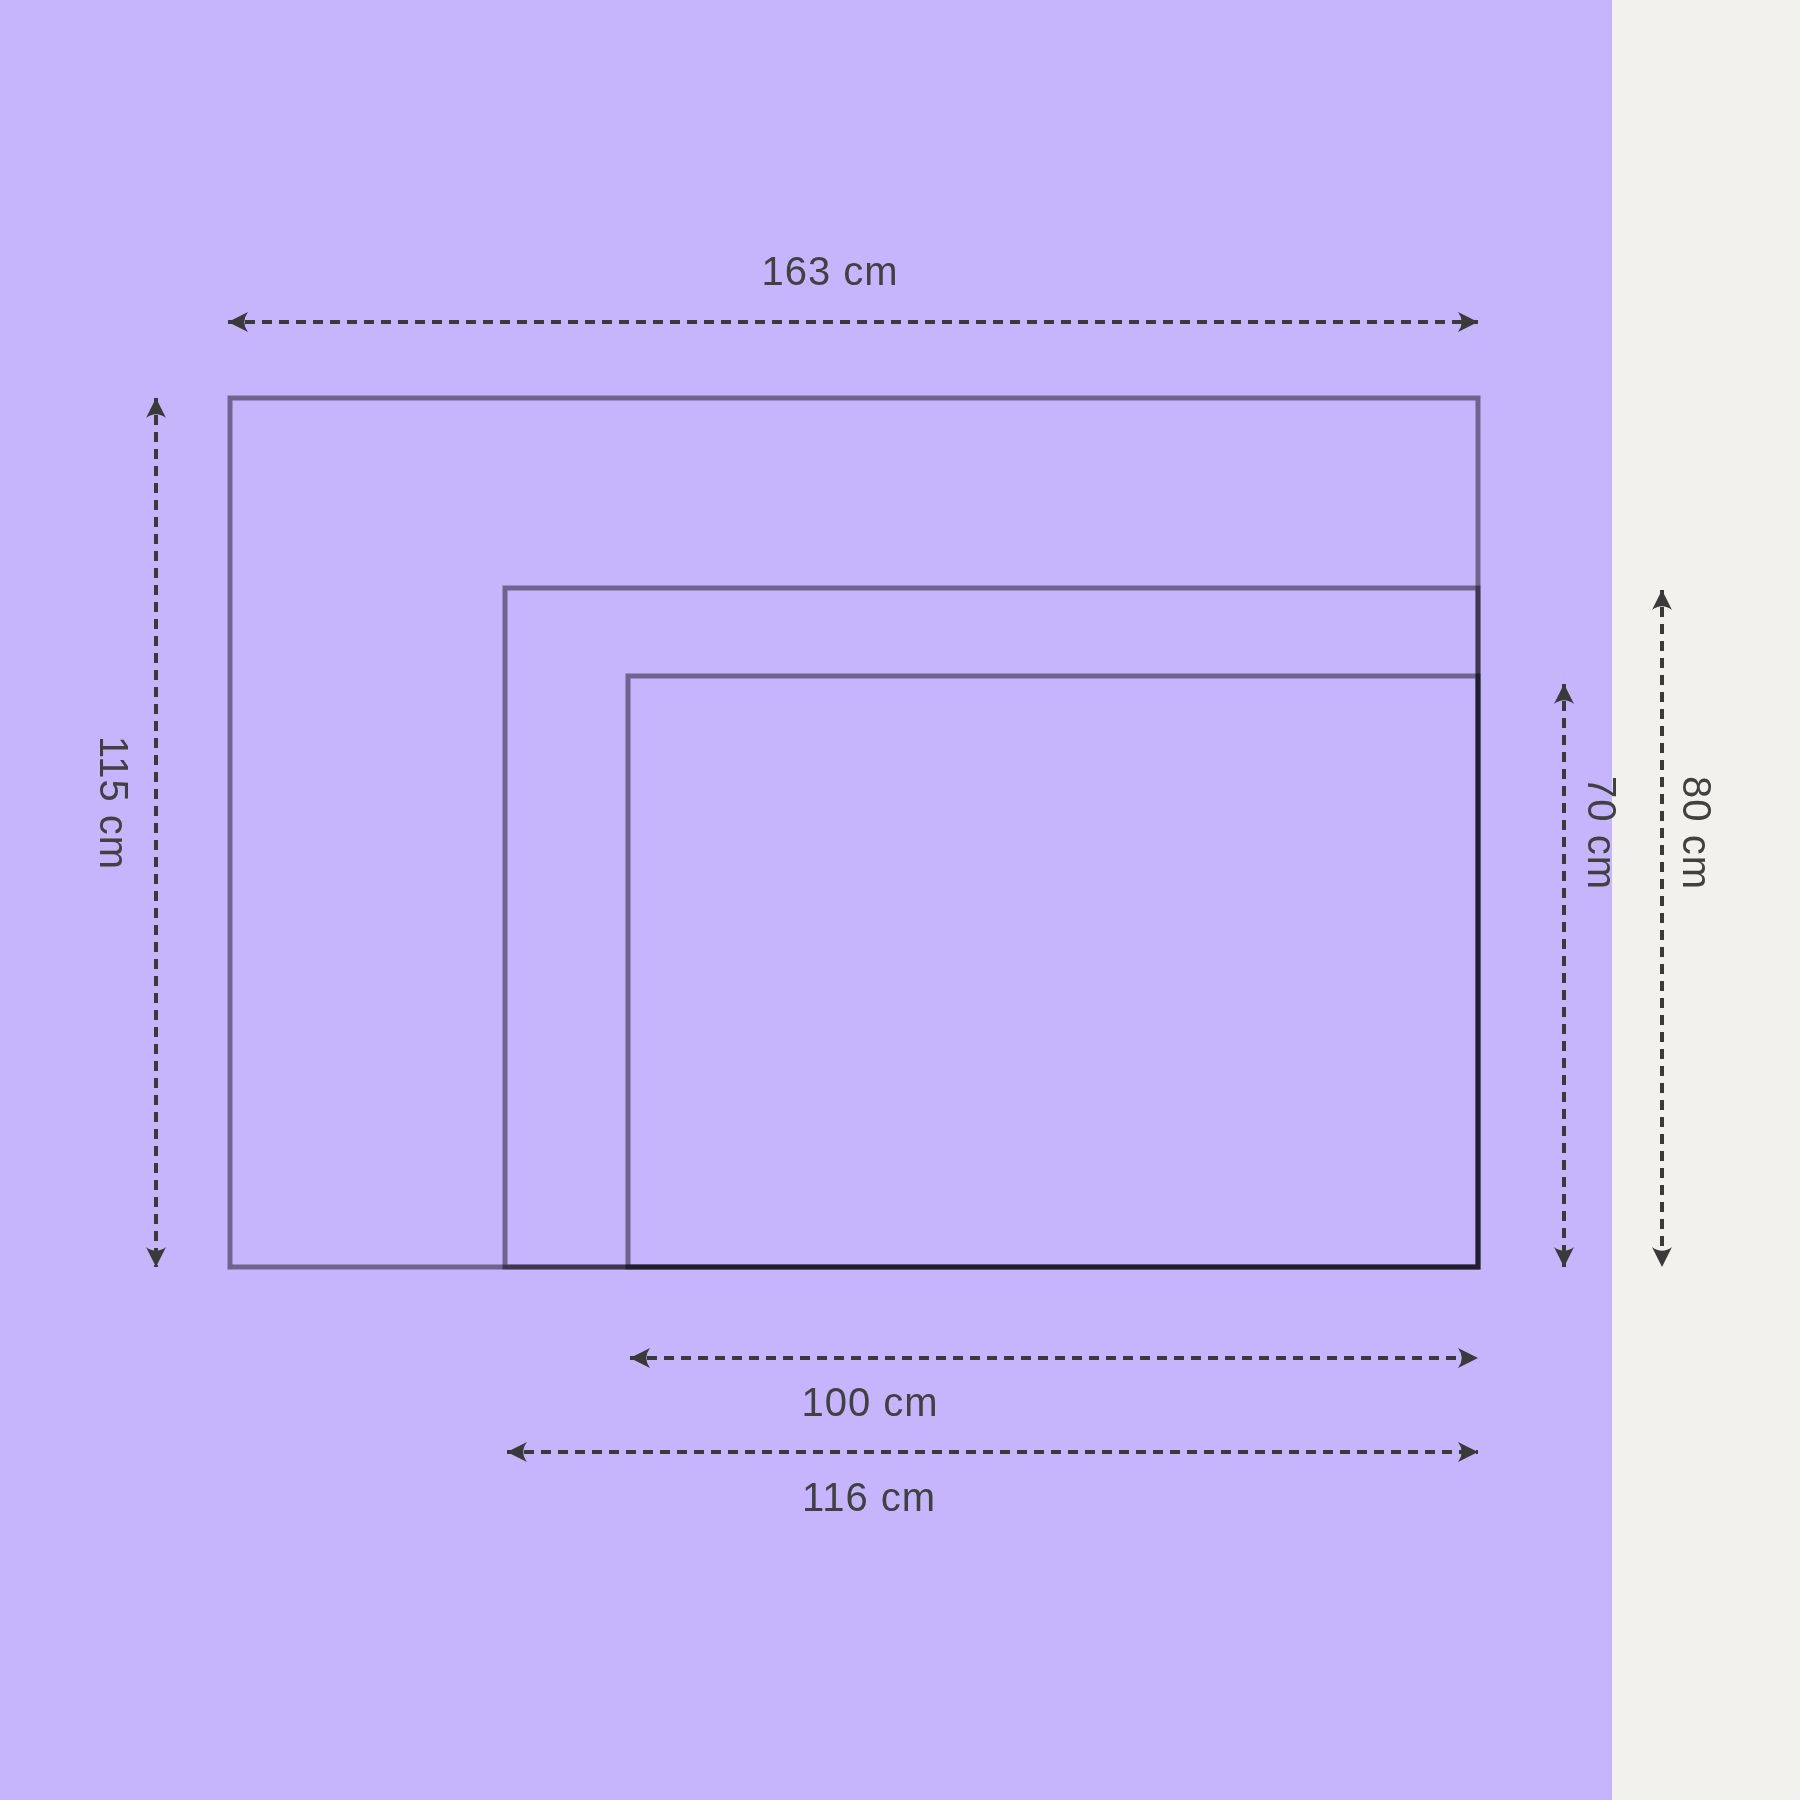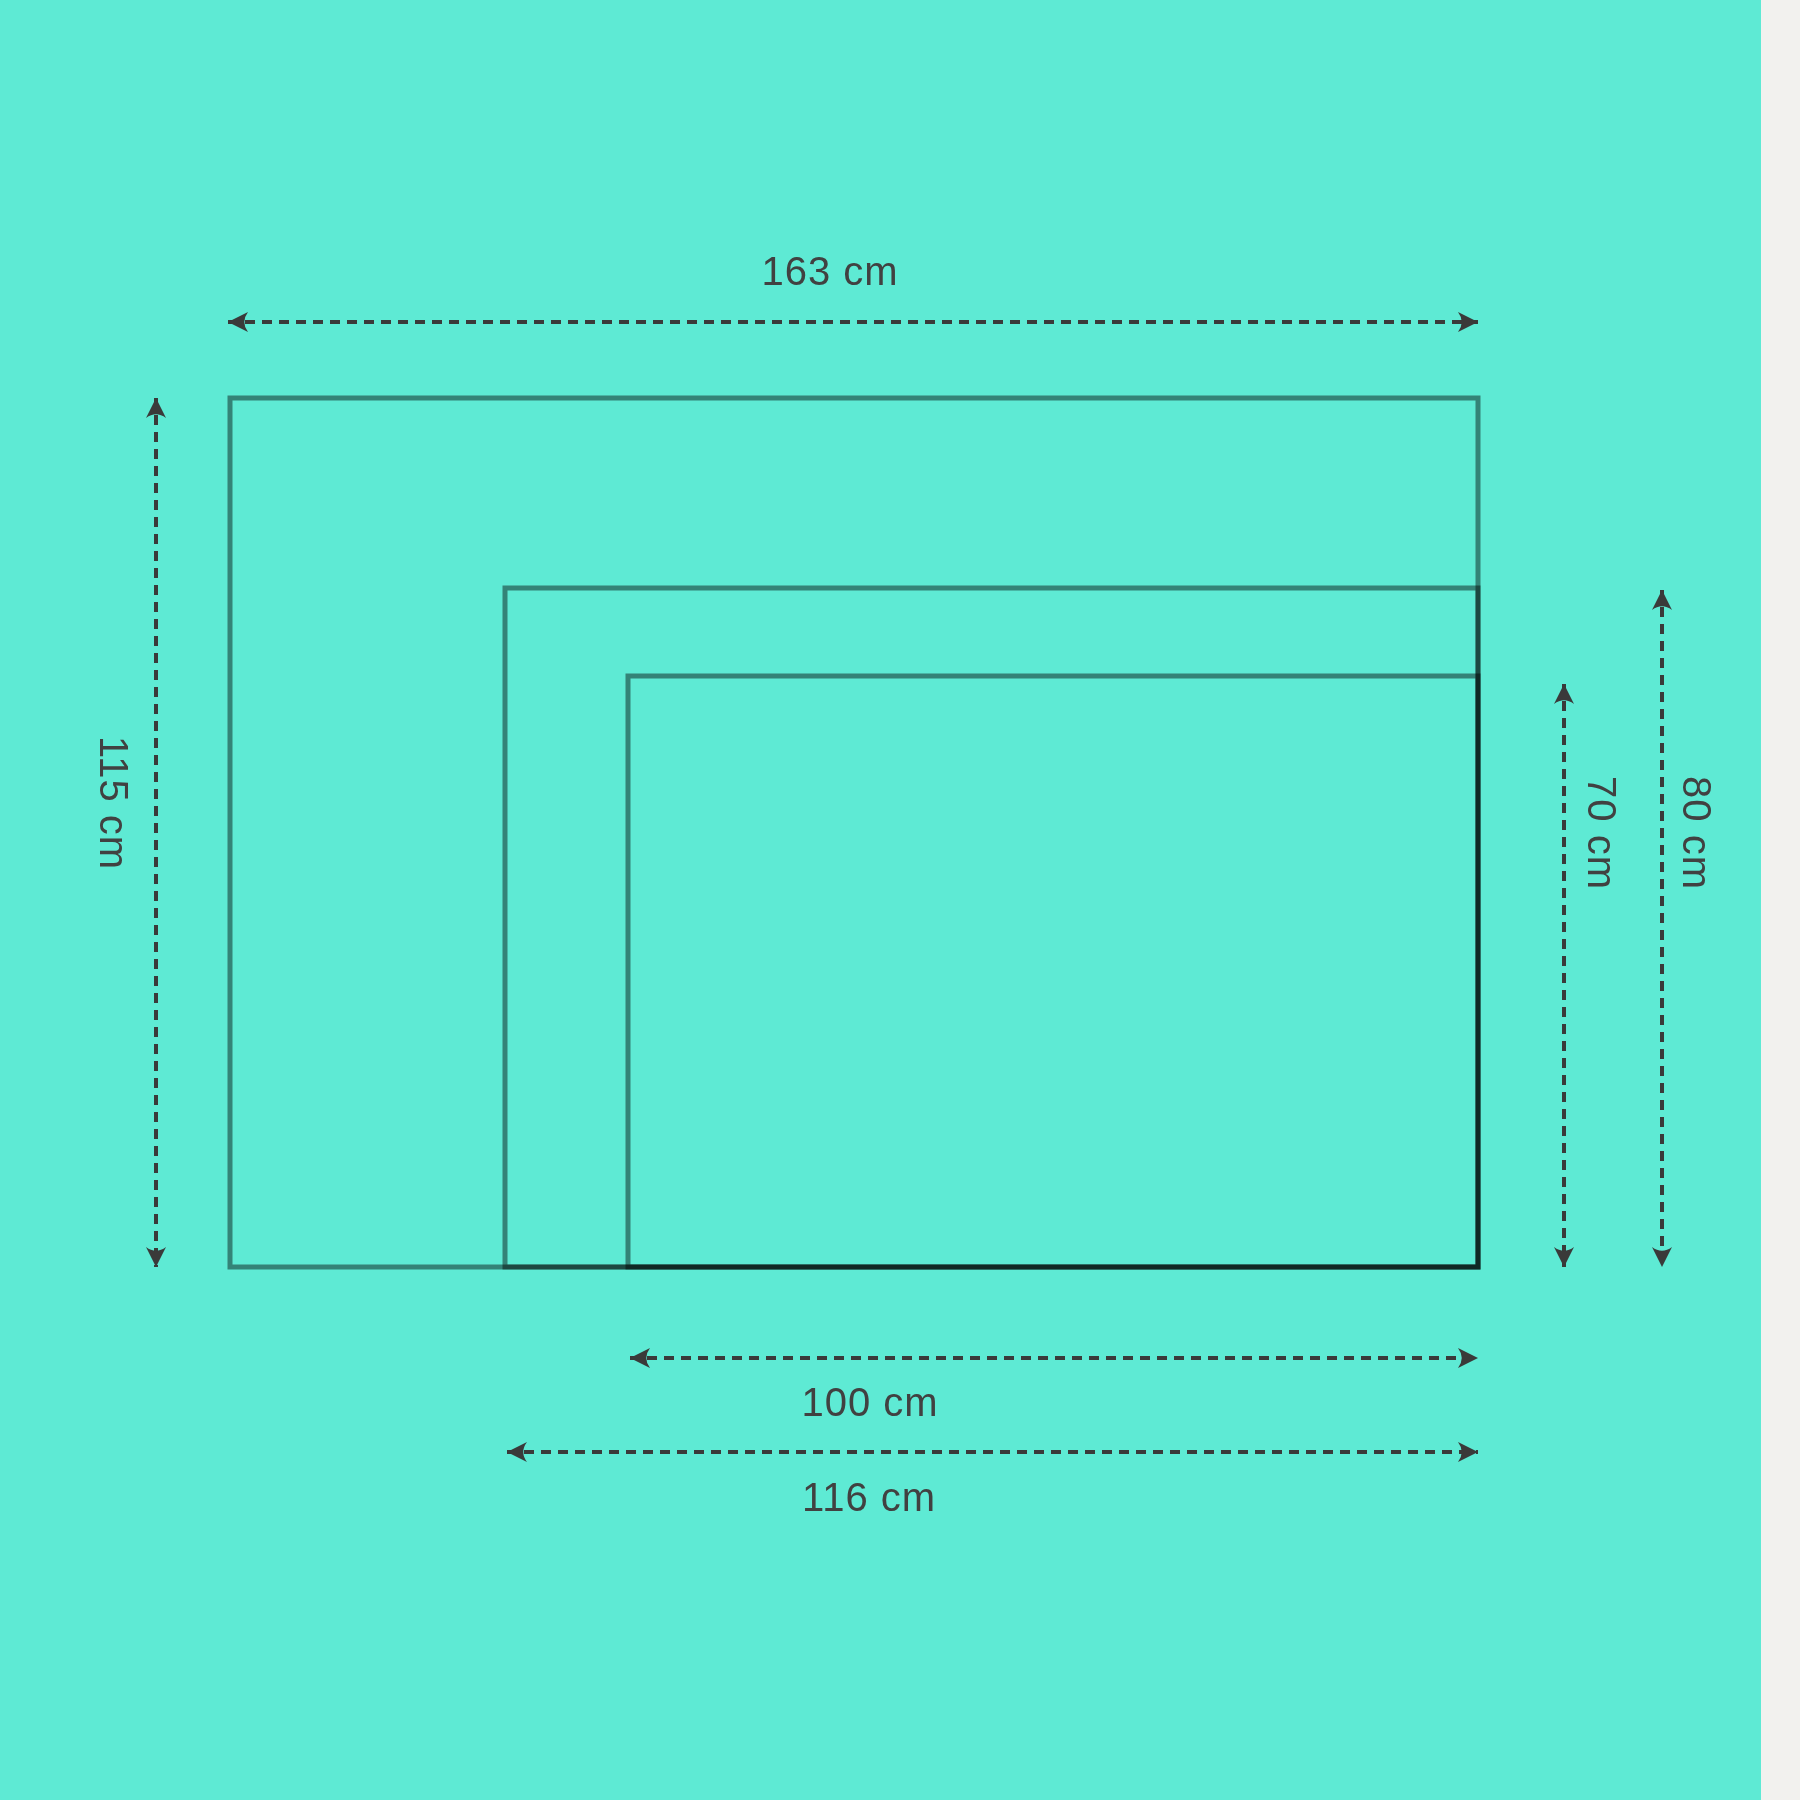--- a/index.html
+++ b/index.html
@@ -2,23 +2,23 @@
 <html><head>
 <meta charset="utf-8">
 <style>
   html, body {
     margin: 0;
     padding: 0;
     background: #f2f1ee;
   }
   .canvas {
     position: relative;
-    width: 1761px;
+    width: 1612px;
     height: 1800px;
-    background: #5eead4;
+    background: #c4b5fd;
     font-family: "Liberation Sans", sans-serif;
   }
   svg { display: block; }
   .rect-shape {
     fill: none;
     stroke: rgba(0, 0, 0, 0.44);
     stroke-width: 5;
   }
   .dim-arrow {
     stroke: #3a3a3a;

